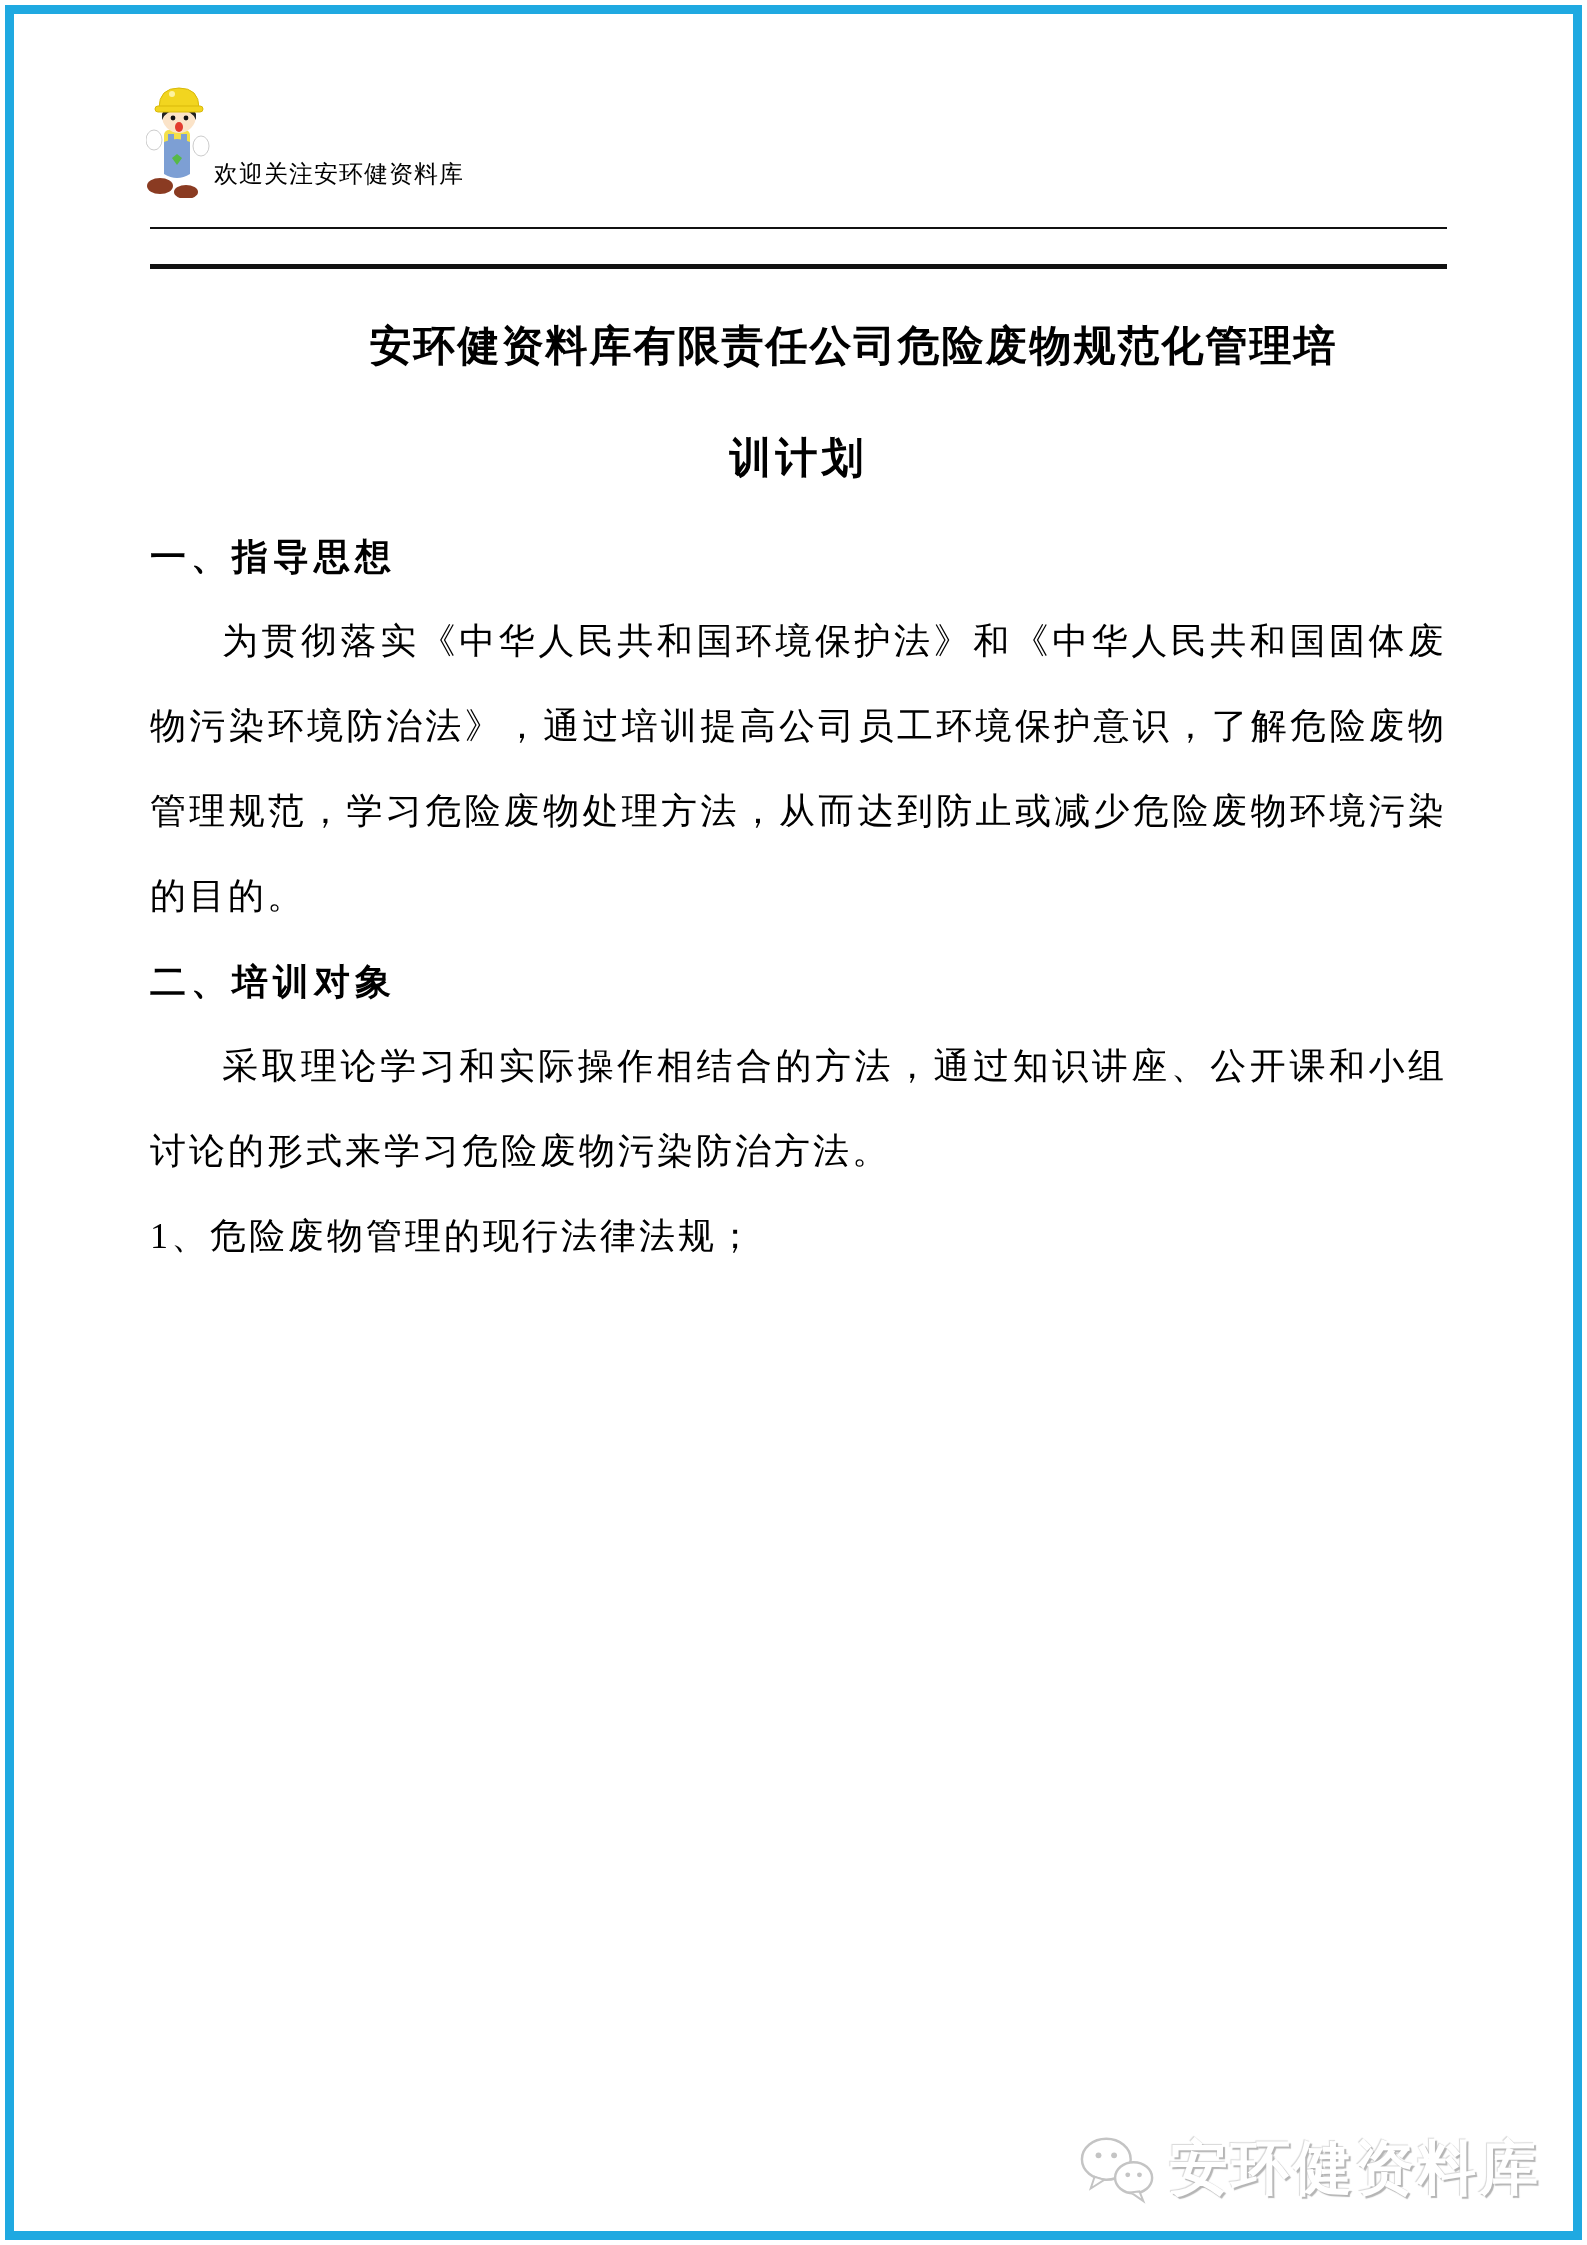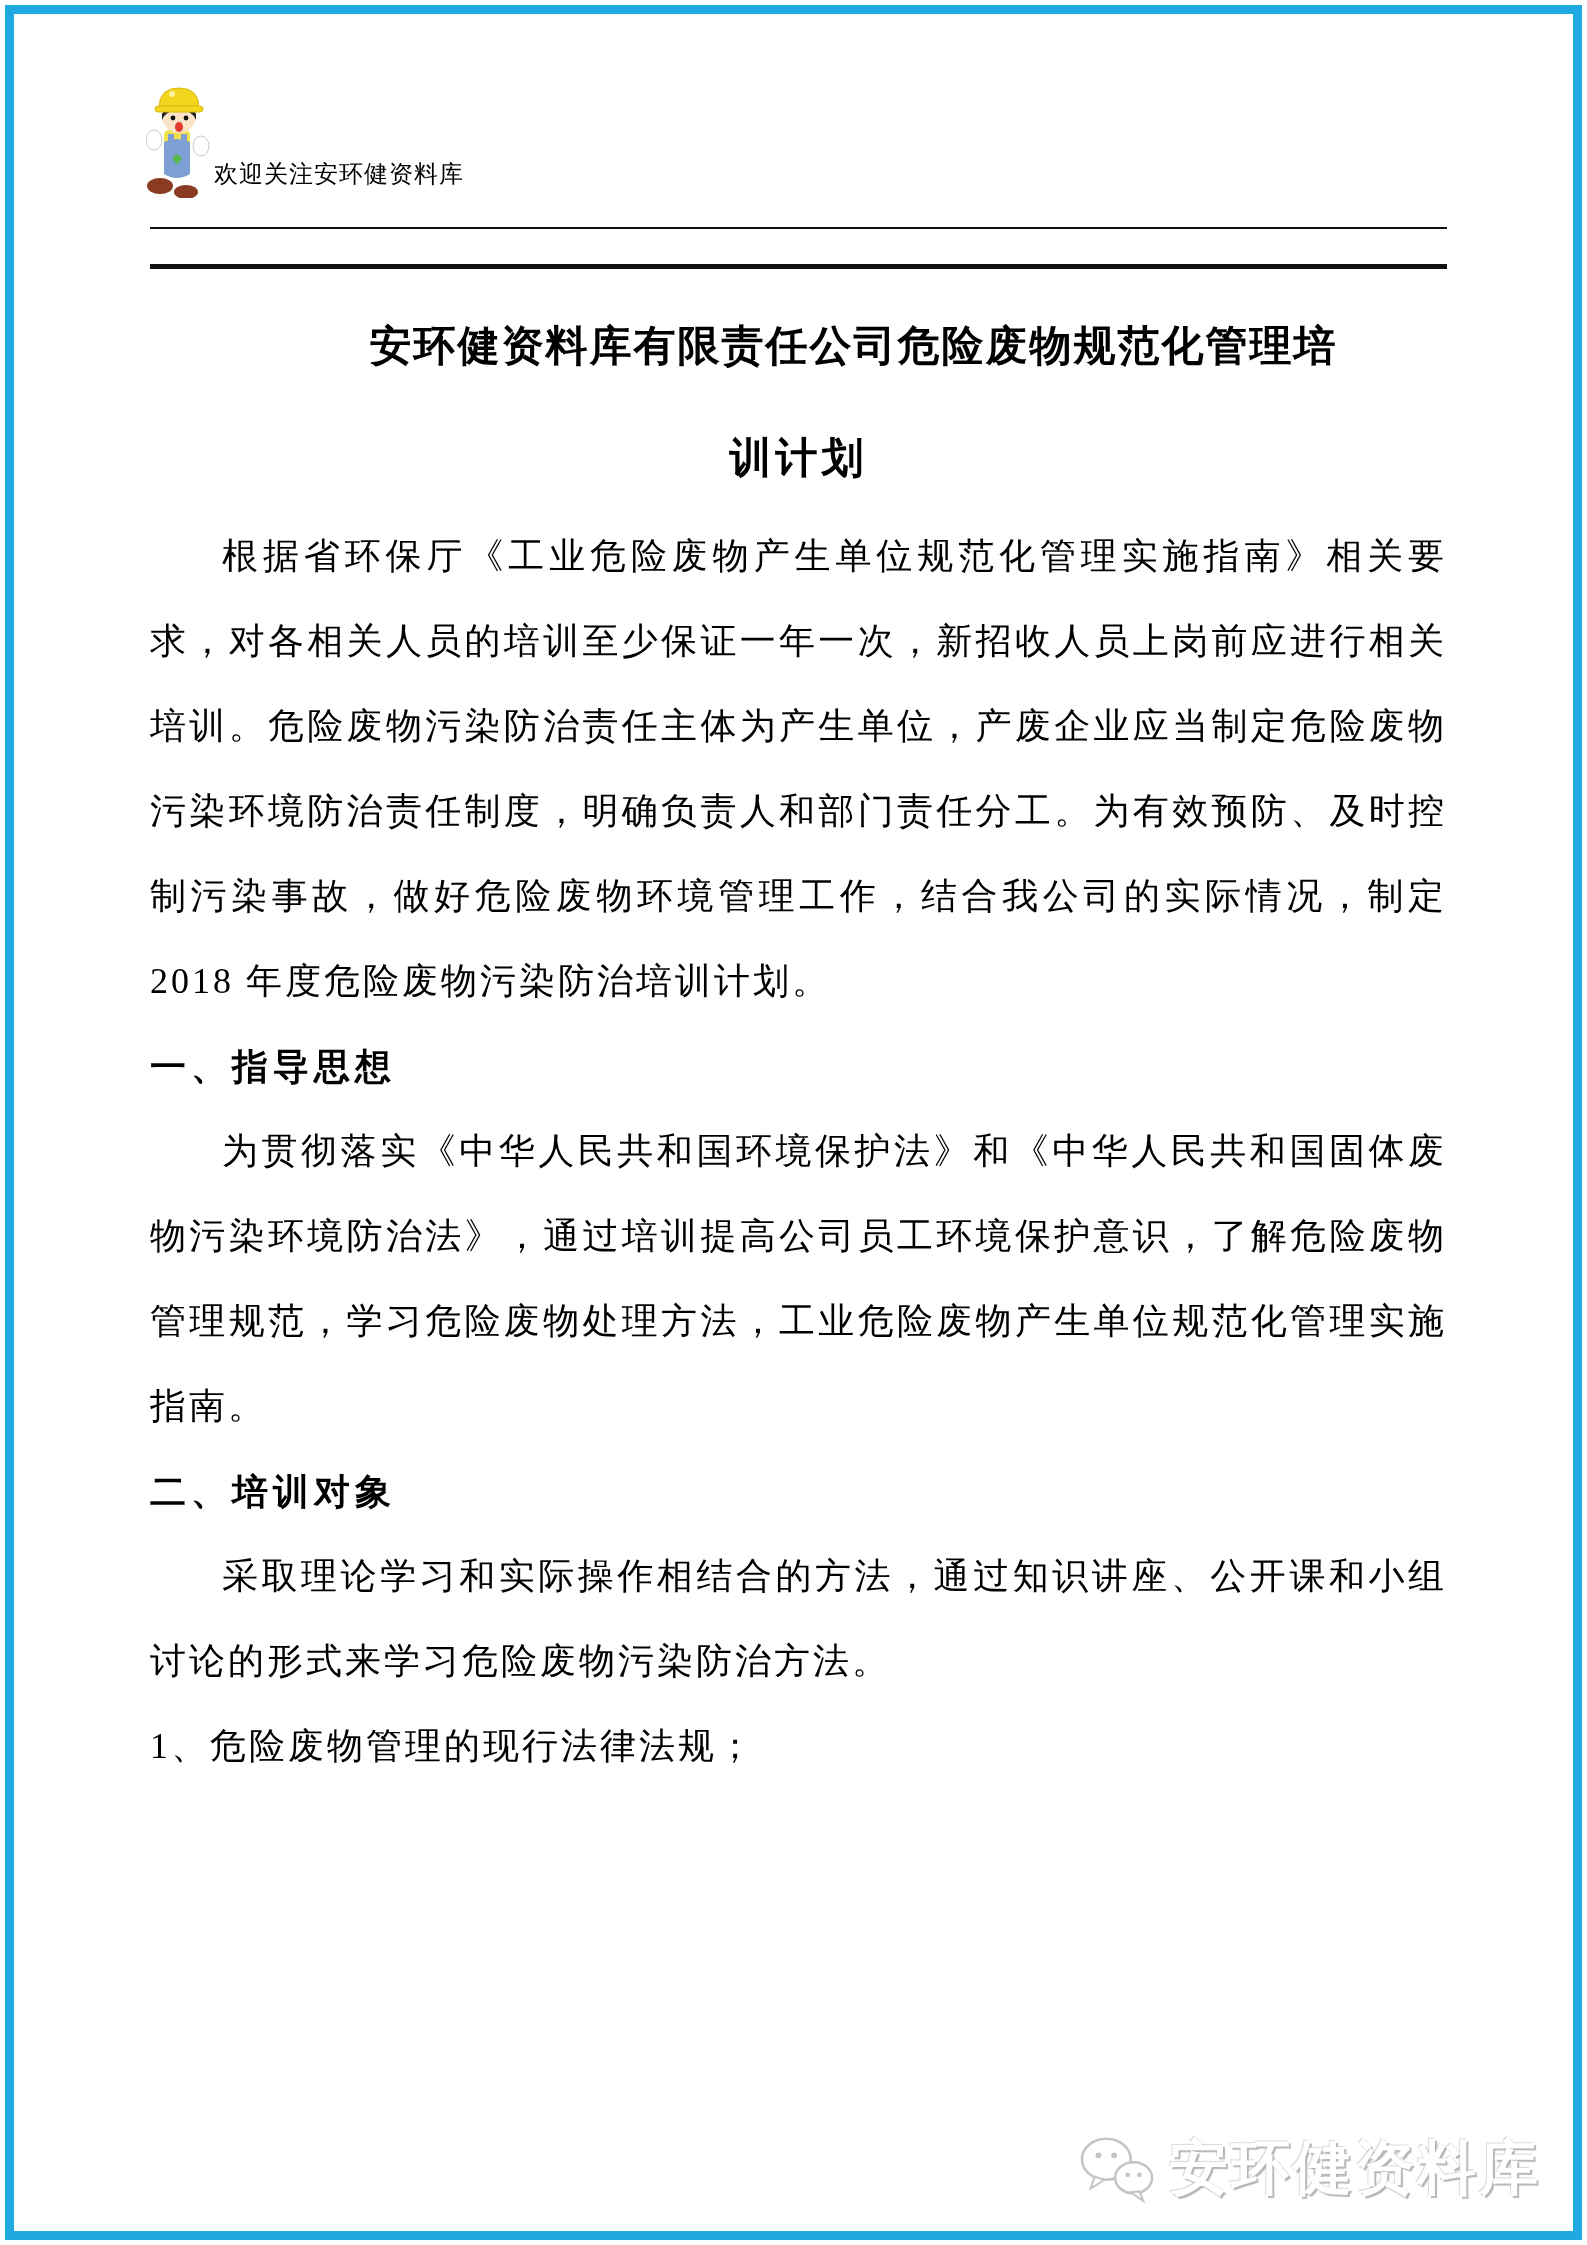--- a/index.html
+++ b/index.html
@@ -96,23 +96,22 @@
 
 <div class="rule rule-thin"></div>
 <div class="rule rule-thick"></div>
 
 <div class="doc-title">
   <div class="line1">安环健资料库有限责任公司危险废物规范化管理培</div>
   <div class="line2">训计划</div>
 </div>
 
 <div class="doc-body">
-  <p class="para">根据省环保厅《工业危险废物产生单位规范化管理实施指南》相关要求，对各相关人员的培训至少保证一年一次，新招收人员上岗前应进行相关培训。危险废物污染防治责任主体为产生单位，产废企业应当制定危险废物污染环境防治责任制度，明确负责人和部门责任分工。为有效预防、及时控制污染事故，做好危险废物环境管理工作，结合我公司的实际情况，制定 2018 年度危险废物污染防治培训计划。</p>
   <p class="heading">一、指导思想</p>
-  <p class="para">为贯彻落实《中华人民共和国环境保护法》和《中华人民共和国固体废物污染环境防治法》，通过培训提高公司员工环境保护意识，了解危险废物管理规范，学习危险废物处理方法，工业危险废物产生单位规范化管理实施指南。</p>
+  <p class="para">为贯彻落实《中华人民共和国环境保护法》和《中华人民共和国固体废物污染环境防治法》，通过培训提高公司员工环境保护意识，了解危险废物管理规范，学习危险废物处理方法，从而达到防止或减少危险废物环境污染的目的。</p>
   <p class="heading">二、培训对象</p>
   <p class="para">采取理论学习和实际操作相结合的方法，通过知识讲座、公开课和小组讨论的形式来学习危险废物污染防治方法。</p>
   <p class="list-item">1、危险废物管理的现行法律法规；</p>
 </div>
 
 <div class="footer-brand">
   <svg class="wechat-icon-svg" viewBox="0 0 80 72">
     <ellipse cx="28" cy="26" rx="25" ry="21" fill="#ffffff" stroke="#c4c4c4" stroke-width="2.5"></ellipse>
     <path d="M16 44 L12 56 L26 47 Z" fill="#ffffff" stroke="#c4c4c4" stroke-width="2"></path>
     <circle cx="20" cy="22" r="3" fill="#c4c4c4"></circle>

